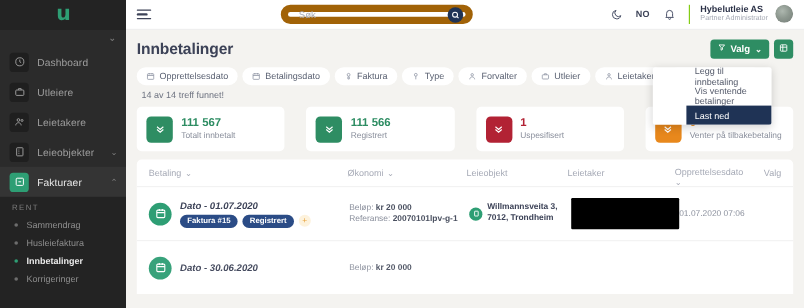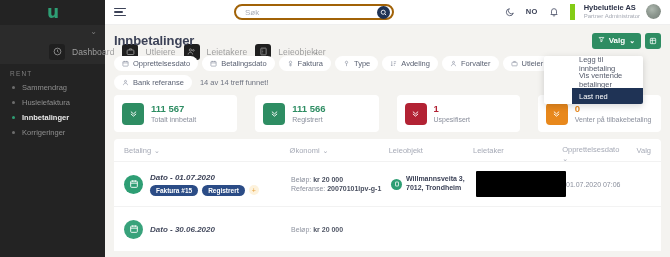--- a/index.html
+++ b/index.html
@@ -26,21 +26,21 @@
   }
   .logo-glyph {
     font-family: "DejaVu Sans", sans-serif;
     font-size: 17px; font-weight: 700;
     color: #2e9e74; line-height: 1;
     letter-spacing: -1px;
   }
   .collapse-row { height: 14px; display:flex; justify-content:flex-end; align-items:center; padding-right:8px; }
   .chev-small { color:#7a7a7a; font-size:8px; line-height:1; }
 
-  .nav { display: flex; flex-direction: row; padding-left: 41px; }
+  .nav { display: flex; flex-direction: column; }
   .nav-item {
     display: flex; align-items: center;
     height: 25px; padding-left: 8px;
     position: relative;
   }
   .nav-item.active { background: #343434; }
   .nav-icon {
     width: 16px; height: 16px; border-radius: 3px;
     background: #1f1f1f;
     display: flex; align-items: center; justify-content: center;
@@ -86,21 +86,21 @@
   }
   .hamburger { display:flex; flex-direction:column; gap:2px; width:12px; }
   .hamburger span { height:1.6px; background:#3c4257; border-radius:1px; display:block; }
   .hamburger span:nth-child(1){ width:12px; }
   .hamburger span:nth-child(2){ width:9px; }
   .hamburger span:nth-child(3){ width:12px; }
 
   .searchwrap { margin-left: 108px; }
   .search {
     width: 160px; height: 16px;
-    border: 2px solid #a16207; border-radius: 10px;
+    border: 6px solid #a16207; border-radius: 10px;
     display: flex; align-items: center;
     padding-left: 9px; padding-right: 1px;
     background:#fff;
   }
   .search input {
     border: none; outline: none; flex: 1;
     font-size: 8px; color: #3c4257;
     font-family: "Liberation Sans", sans-serif;
     background: transparent;
   }
@@ -108,21 +108,21 @@
   .search-btn {
     width: 13px; height: 13px; border-radius: 50%;
     background: #1f3355; color: #fff;
     display: flex; align-items: center; justify-content: center;
     margin-right: 1.5px; flex: 0 0 13px;
   }
 
   .topright { margin-left: auto; display: flex; align-items: center; gap: 11px; }
   .ti { color: #4a5168; display:flex; align-items:center; }
   .lang { font-size: 7.5px; font-weight: 700; color: #3c4257; letter-spacing:.3px; }
-  .userblock { display: flex; align-items: center; gap: 6px; padding-left: 9px; border-left: 5px solid #84cc16; }
+  .userblock { display: flex; align-items: center; gap: 6px; padding-left: 9px; border-left: 1px solid #84cc16; }
   .usertext { display:flex; flex-direction:column; line-height:1.15; }
   .uname { font-size: 7.5px; font-weight: 700; color: #2b3147; }
   .urole { font-size: 6px; color: #a6aab4; }
   .avatar {
     width: 15px; height: 15px; border-radius: 50%;
     background: #e9e9e6; display:flex; align-items:center; justify-content:center;
     overflow:hidden;
   }
   .avatar-inner { width:15px;height:15px;border-radius:50%;background:
       radial-gradient(circle at 40% 35%, #9aa79d 0%, #6f7d73 45%, #4c5852 100%); opacity:.75; }
@@ -282,20 +282,30 @@
         <span class="nav-icon">
           <svg width="9" height="9" viewBox="0 0 24 24" fill="none" stroke="currentColor" stroke-width="2.2">
             <rect x="5" y="3" width="14" height="18" rx="1.5"></rect>
               <path d="M9 8h2M9 12h2M9 16h2"></path>
           </svg>
         </span>
         <span class="nav-label">Leieobjekter</span>
         <span class="nav-caret">⌄</span>
       </div>
 
+      <div class="nav-item active">
+        <span class="nav-icon">
+          <svg width="9" height="9" viewBox="0 0 24 24" fill="none" stroke="currentColor" stroke-width="2.2">
+            <rect x="4" y="4" width="16" height="16" rx="2"></rect>
+              <path d="M9 12h6"></path>
+          </svg>
+        </span>
+        <span class="nav-label">Fakturaer</span>
+        <span class="nav-caret">⌃</span>
+      </div>
     </div>
 
     <div class="sub-wrap">
       <div class="sub-header">RENT</div>
       <div class="sub-item">
         <span class="sub-dot"></span>
         <span>Sammendrag</span>
       </div>
       <div class="sub-item">
         <span class="sub-dot"></span>
@@ -416,28 +426,20 @@
             <svg width="7" height="7" viewBox="0 0 24 24" fill="none" stroke="currentColor" stroke-width="2.2">
                 <circle cx="12" cy="8" r="4"></circle>
                 <path d="M12 12v9"></path>
               </svg>
           </span>
           <span>Type</span>
         </div>
         <div class="chip">
           <span class="ci">
             <svg width="7" height="7" viewBox="0 0 24 24" fill="none" stroke="currentColor" stroke-width="2.2">
-                <path d="M6 4v16M3 17l3 3 3-3M13 6h8M13 12h6M13 18h4"></path>
-              </svg>
-          </span>
-          <span>Avdeling</span>
-        </div>
-        <div class="chip">
-          <span class="ci">
-            <svg width="7" height="7" viewBox="0 0 24 24" fill="none" stroke="currentColor" stroke-width="2.2">
                 <circle cx="12" cy="8" r="3.5"></circle>
                 <path d="M5 21c0-3.9 3.1-7 7-7s7 3.1 7 7"></path>
               </svg>
           </span>
           <span>Forvalter</span>
         </div>
         <div class="chip">
           <span class="ci">
             <svg width="7" height="7" viewBox="0 0 24 24" fill="none" stroke="currentColor" stroke-width="2.2">
                 <rect x="3" y="8" width="18" height="12" rx="2"></rect>

